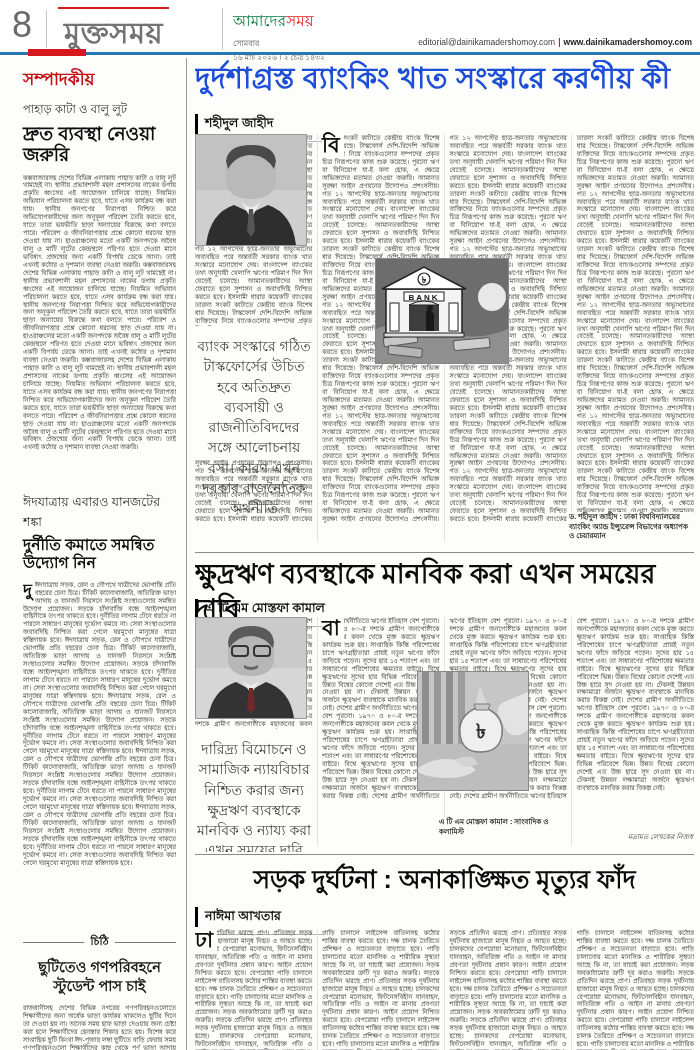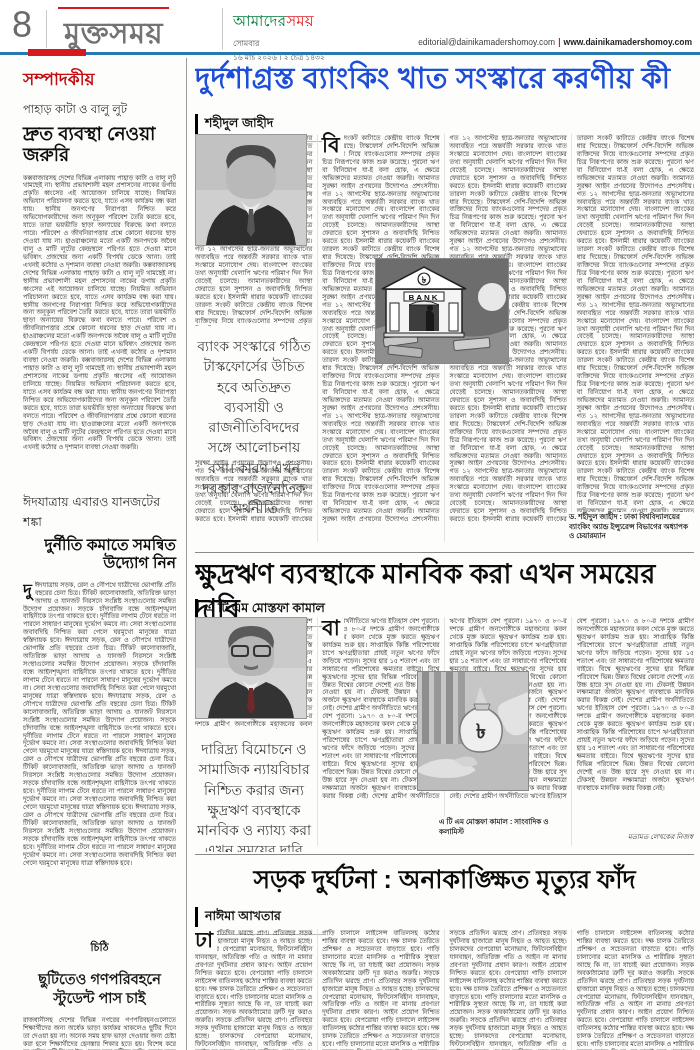--- a/index.html
+++ b/index.html
@@ -23,26 +23,26 @@
   .contact .sep{ color:#d6181f; font-weight:bold; padding:0 3px;}
   .contact .site{ font-weight:bold; color:#222;}
   .rule-blue{ position:absolute; left:0; top:52px; width:700px; height:3px; background:#2779b0;}
   .rule-red{ position:absolute; left:28px; top:49px; width:58px; height:7px; background:#d6181f;}
 
   
   .leftcol{ position:absolute; left:0; top:58px; width:187px; height:992px; border-right:1px solid #9a9a9a; padding:6px 10px 6px 23px; background:#fdfdfc;}
   .ed-label{ font-size:17px; font-weight:bold; color:#c40e13; margin-top:2px;}
   .kicker{ font-size:11.5px; color:#2e2e2e; margin-top:7px;}
   .ed-h1{ font-size:18.5px; font-weight:bold; color:#0d0d0d; margin-top:3px; line-height:1.15;}
-  .ed-h2{ font-size:15.5px; font-weight:bold; color:#0d0d0d; margin-top:3px; line-height:1.2;text-align:right;}
+  .ed-h2{ font-size:15.5px; font-weight:bold; color:#0d0d0d; margin-top:3px; line-height:1.2;}
   .tiny{ font-size:6.4px; line-height:1.24; text-align:justify; color:#2a2a2a; overflow:hidden;}
   .ed-body1{ height:312px; margin-top:8px;}
   .ed-body2{ height:342px; margin-top:8px;}
   .dropcap-inline{ float:left; font-size:17px; font-weight:bold; line-height:1; padding:1px 3px 1px 0; color:#111;}
-  .letter-head{ display:flex; align-items:center; gap:6px; margin-top:10px;flex-direction:column;}
+  .letter-head{ display:flex; align-items:center; gap:6px; margin-top:10px;}
   .letter-head .ln{ flex:1; height:1px; background:#777;}
   .letter-label{ font-size:11px; font-weight:bold; color:#111;}
   .letter-h{ font-size:14.5px; font-weight:bold; text-align:center; line-height:1.35; margin-top:6px;}
   .letter-body{ height:104px; margin-top:7px;}
 
   
   .main{ position:absolute; left:188px; top:58px; width:512px; height:992px;}
   .art{ position:absolute; left:7px; right:6px; overflow:hidden; background:#fdfdfc;}
   .a1{ top:2px; height:490px;}
   .a2{ top:494px; height:300px; border-top:1px solid #8a8a8a;}

